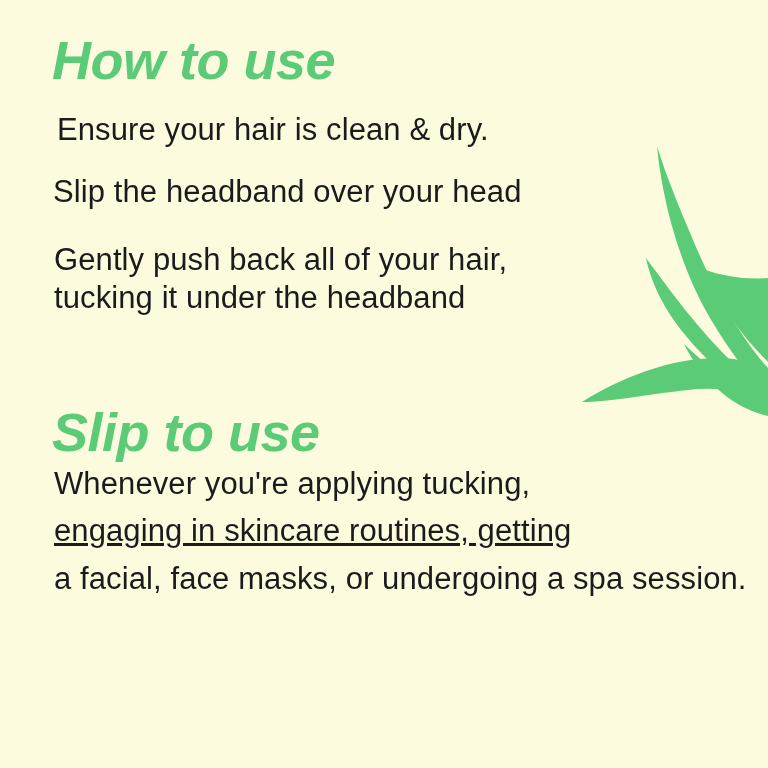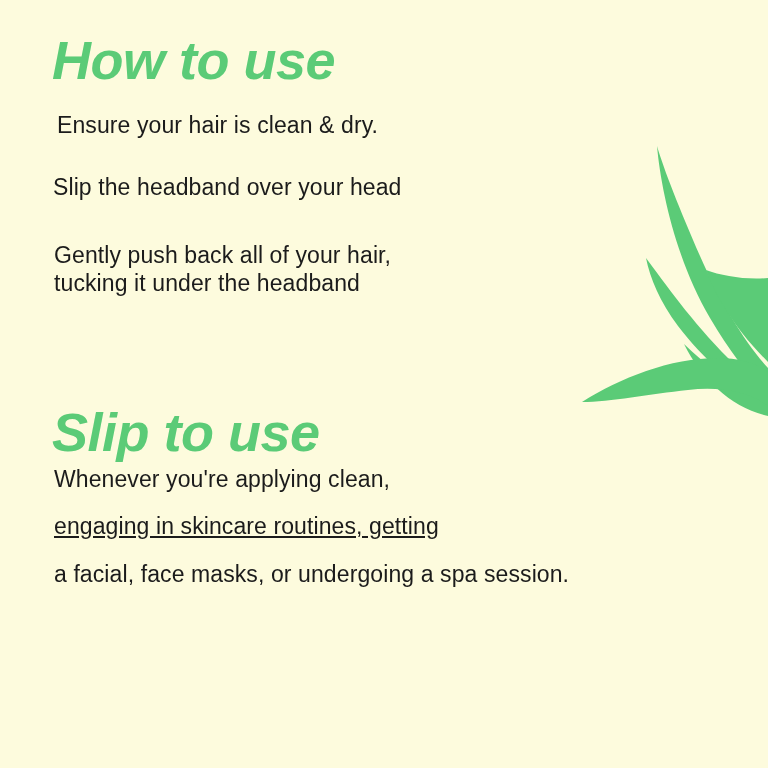--- a/index.html
+++ b/index.html
@@ -49,21 +49,21 @@
   }
   #heading-when {
     left: 52px;
     top: 405px;
   }
 
   
   .body-line {
     position: absolute;
     color: #1B1B1B;
-    font-size: 23px;
+    font-size: 31px;
     line-height: 1.18;
     white-space: nowrap;
     letter-spacing: 0.1px;
   }
   .body-line.tight-block {
     line-height: 1.22;
     white-space: pre-line;
   }
 
   #line-ensure   { left: 57px; top: 112px; }
@@ -96,19 +96,19 @@
 
   <div class="body-line" id="line-ensure">Ensure your hair is clean &amp; dry.</div>
 
   <div class="body-line" id="line-slip">Slip the headband over your head</div>
 
   <div class="body-line tight-block" id="block-gently">Gently push back all of your hair,
 tucking it under the headband</div>
 
   <div class="heading" id="heading-when">Slip to use</div>
 
-  <div class="body-line" id="line-whenever">Whenever you're applying clean,</div>
+  <div class="body-line" id="line-whenever">Whenever you're applying tucking,</div>
 
   <div class="body-line" id="line-engaging">engaging in skincare routines, getting</div>
 
   <div class="body-line" id="line-facial">a facial, face masks, or undergoing a spa session.</div>
 
 </div>
 
 </body></html>

